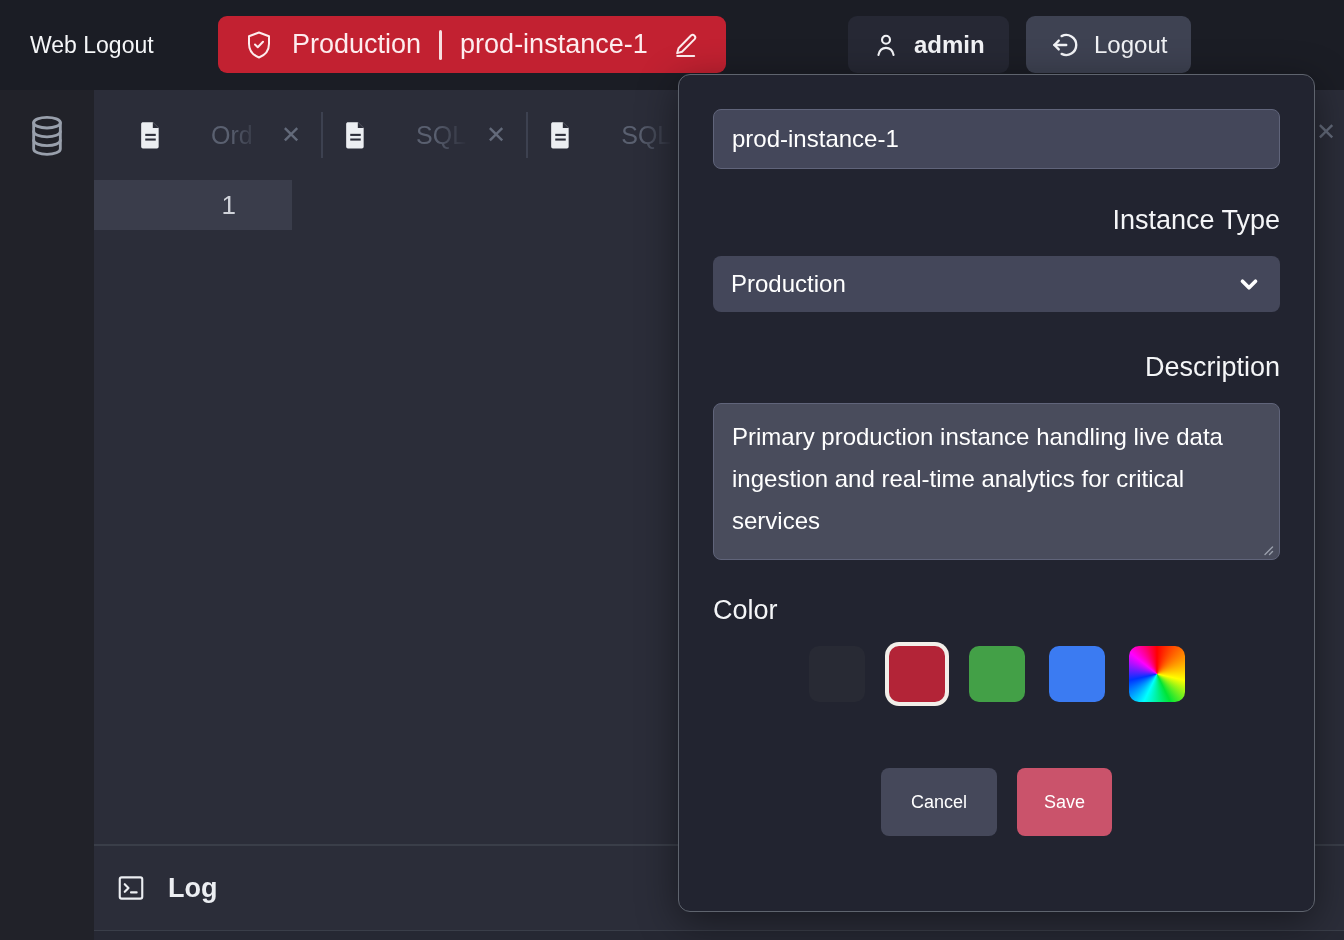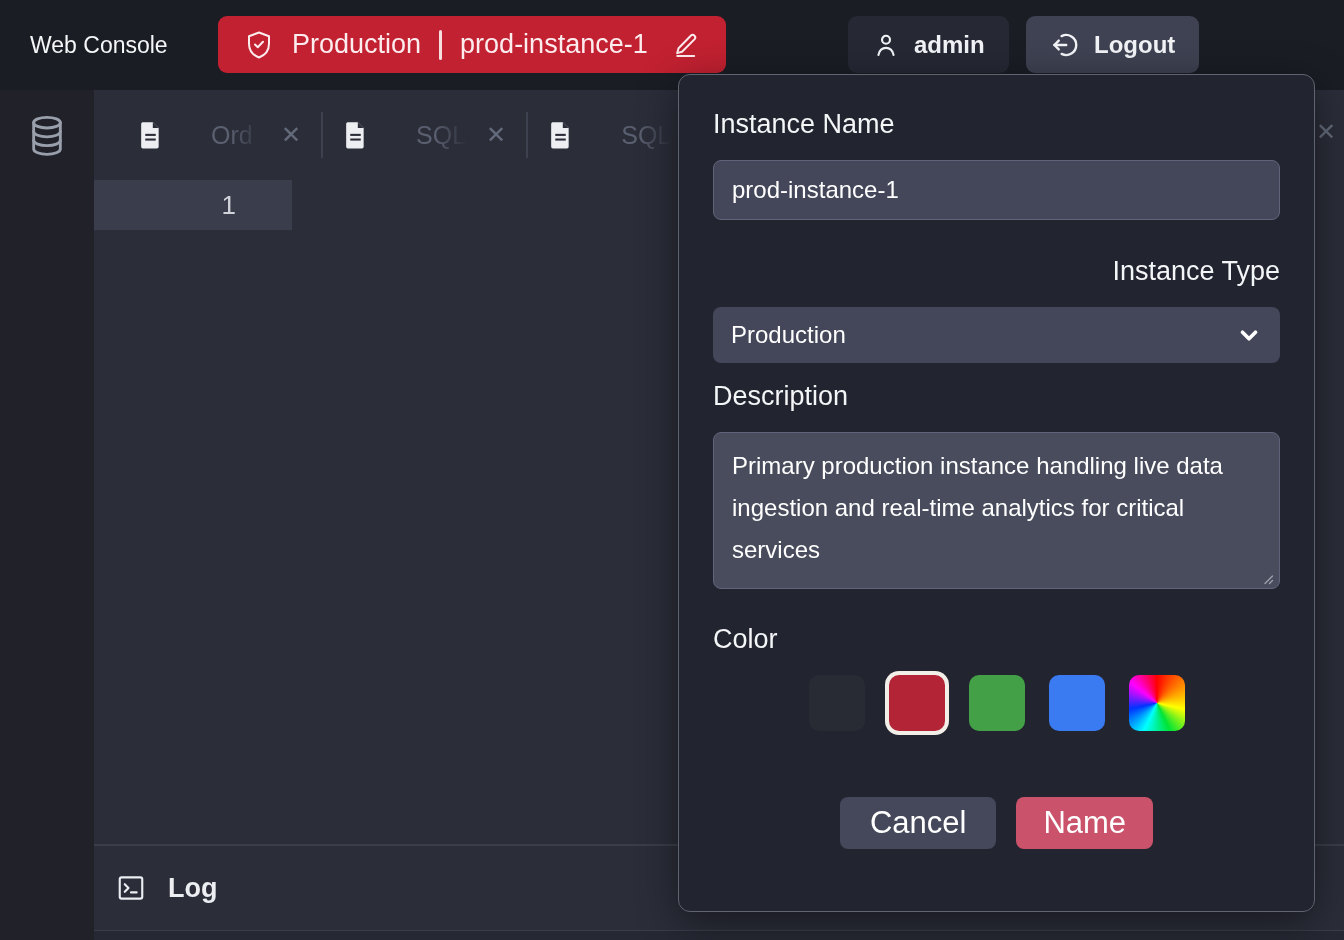--- a/index.html
+++ b/index.html
@@ -22,21 +22,21 @@
     display:flex; align-items:center; gap:18px; padding:0 26px;
     font-size:27px; color:#fdecee; cursor:pointer;
   }
   .env-badge .sep { width:3px; height:30px; background:rgba(255,255,255,.85); border-radius:2px; font-size:0; overflow:hidden; }
   .chip-btn {
     position:absolute; top:16px; height:57px; border-radius:9px;
     display:flex; align-items:center; gap:14px; padding:0 24px;
     font-size:24px; color:#f2f3f6; cursor:pointer; border:none;
   }
   .user-chip { left:848px; background:#262834; font-weight:700; }
-  .logout-chip { left:1026px; background:#3e4252; font-weight:700; }
+  .logout-chip { left:1026px; background:#3e4252; font-weight:400; }
 
   
   .sidebar { position:absolute; left:0; top:90px; width:94px; height:850px; background:#212229; }
   .db-icon { margin:24px auto 0; width:40px; color:#99a0ac; cursor:pointer; }
 
   
   .main { position:absolute; left:94px; top:90px; width:1250px; height:850px; background:#2b2d39; }
   .tabbar { position:absolute; left:0; top:0; width:100%; height:90px; display:flex; align-items:center; padding-left:44px; }
   .tab { display:flex; align-items:center; gap:16px; cursor:pointer; }
   .tab .ficon { color:#eceef2; }
@@ -61,21 +61,21 @@
   .bottom-strip { position:absolute; left:0; top:840px; width:100%; height:10px; background:#262833; border-top:1px solid #3a3e49; }
 
   
   .modal {
     position:absolute; left:678px; top:74px; width:637px; height:838px;
     background:#222430; border:1px solid #5f646e; border-radius:12px;
     padding:34px 34px 0; z-index:10;
     box-shadow:0 10px 40px rgba(0,0,0,.45);
   }
   .field-label { font-size:27px; color:#f4f5f7; line-height:31px; margin-bottom:20px; }
-  .mt36 { margin-top:36px;text-align:right; } .mt40 { margin-top:18px; } .mt38 { margin-top:31px; }
+  .mt36 { margin-top:36px;text-align:right; } .mt40 { margin-top:40px;text-align:right; } .mt38 { margin-top:31px; }
   .text-input {
     width:100%; height:60px; background:#44475a; border:1px solid #60647a; border-radius:8px;
     color:#fff; font-size:24px; padding:0 18px; outline:none;
     font-family:"Liberation Sans", sans-serif;
   }
   .select-box {
     width:100%; height:56px; background:#44475a; border-radius:8px;
     display:flex; align-items:center; justify-content:space-between;
     padding:0 18px; font-size:24px; color:#fff; cursor:pointer;
   }
@@ -83,30 +83,30 @@
   .desc-textarea {
     width:100%; height:157px; background:#494c5c; border:1px solid #60647a; border-radius:8px;
     color:#fff; font-size:24px; line-height:42px; padding:12px 18px;
     resize:none; outline:none; overflow:hidden;
     font-family:"Liberation Sans", sans-serif;
   }
   .resize-handle { position:absolute; right:6px; bottom:8px; color:#9aa0ac; }
   .swatch-row { display:flex; gap:24px; margin-left:96px; }
   .swatch { width:56px; height:56px; border-radius:10px; cursor:pointer; }
   .btn-row { display:flex; justify-content:center; gap:20px; margin-top:66px; }
-  .modal-btn { height:52px; border:none; border-radius:8px; color:#fff; font-size:31px;
+  .modal-btn { height:68px; border:none; border-radius:8px; color:#fff; font-size:18px;
     font-family:"Liberation Sans", sans-serif; cursor:pointer; display:flex; align-items:center; }
   .cancel-btn { background:#45485a; padding:0 30px; }
   .save-btn { background:#ca536b; padding:0 27px; }
 </style>
 </head>
 <body>
 
 <div class="topbar">
-  <div class="app-title">Web Console</div>
+  <div class="app-title">Web Logout</div>
 
   <div class="env-badge">
     <span>
       <svg width="30" height="30" viewBox="0 0 24 24" fill="none" stroke="#fdecee" stroke-width="1.6" stroke-linecap="round" stroke-linejoin="round">
         <path d="M12 2l8 3v6c0 5.4-3.4 9.2-8 11-4.6-1.8-8-5.6-8-11V5l8-3z"></path>
         <path d="M8.8 11.6l2.2 2.2 4.2-4.4"></path>
       </svg>
     </span>
     <span>Production</span>
     <span class="sep"></span>
@@ -219,21 +219,20 @@
         <polyline points="7,9 10,12 7,15"></polyline>
         <line x1="12" y1="15.5" x2="16.5" y2="15.5"></line>
       </svg>
     </span>
     <span class="log-label">Log</span>
   </div>
   <div class="bottom-strip"></div>
 </div>
 
 <div class="modal">
-  <div class="field-label">Instance Name</div>
   <input class="text-input" type="text" value="prod-instance-1" style="">
 
   <div class="field-label mt36">Instance Type</div>
   <div class="select-box">
     <span>Production</span>
     <span>
       <svg width="26" height="26" viewBox="0 0 24 24" fill="none" stroke="#fff" stroke-width="3.4" stroke-linecap="round" stroke-linejoin="round">
         <polyline points="6,9.5 12,15.5 18,9.5"></polyline>
       </svg>
     </span>
@@ -254,15 +253,15 @@
   <div class="swatch-row">
     <div class="swatch" style="background:#282a34"></div>
     <div class="swatch" style="background:#b32437;box-shadow:0 0 0 4px #f2efe9"></div>
     <div class="swatch" style="background:#43a047"></div>
     <div class="swatch" style="background:#3b7bf2"></div>
     <div class="swatch" style="background:conic-gradient(#ff0000,#ff8000,#ffff00,#00e436,#00ffff,#0033ff,#ff00ff,#ff0000)"></div>
   </div>
 
   <div class="btn-row">
     <button class="modal-btn cancel-btn">Cancel</button>
-    <button class="modal-btn save-btn">Name</button>
+    <button class="modal-btn save-btn">Save</button>
   </div>
 </div>
 
 </body></html>

